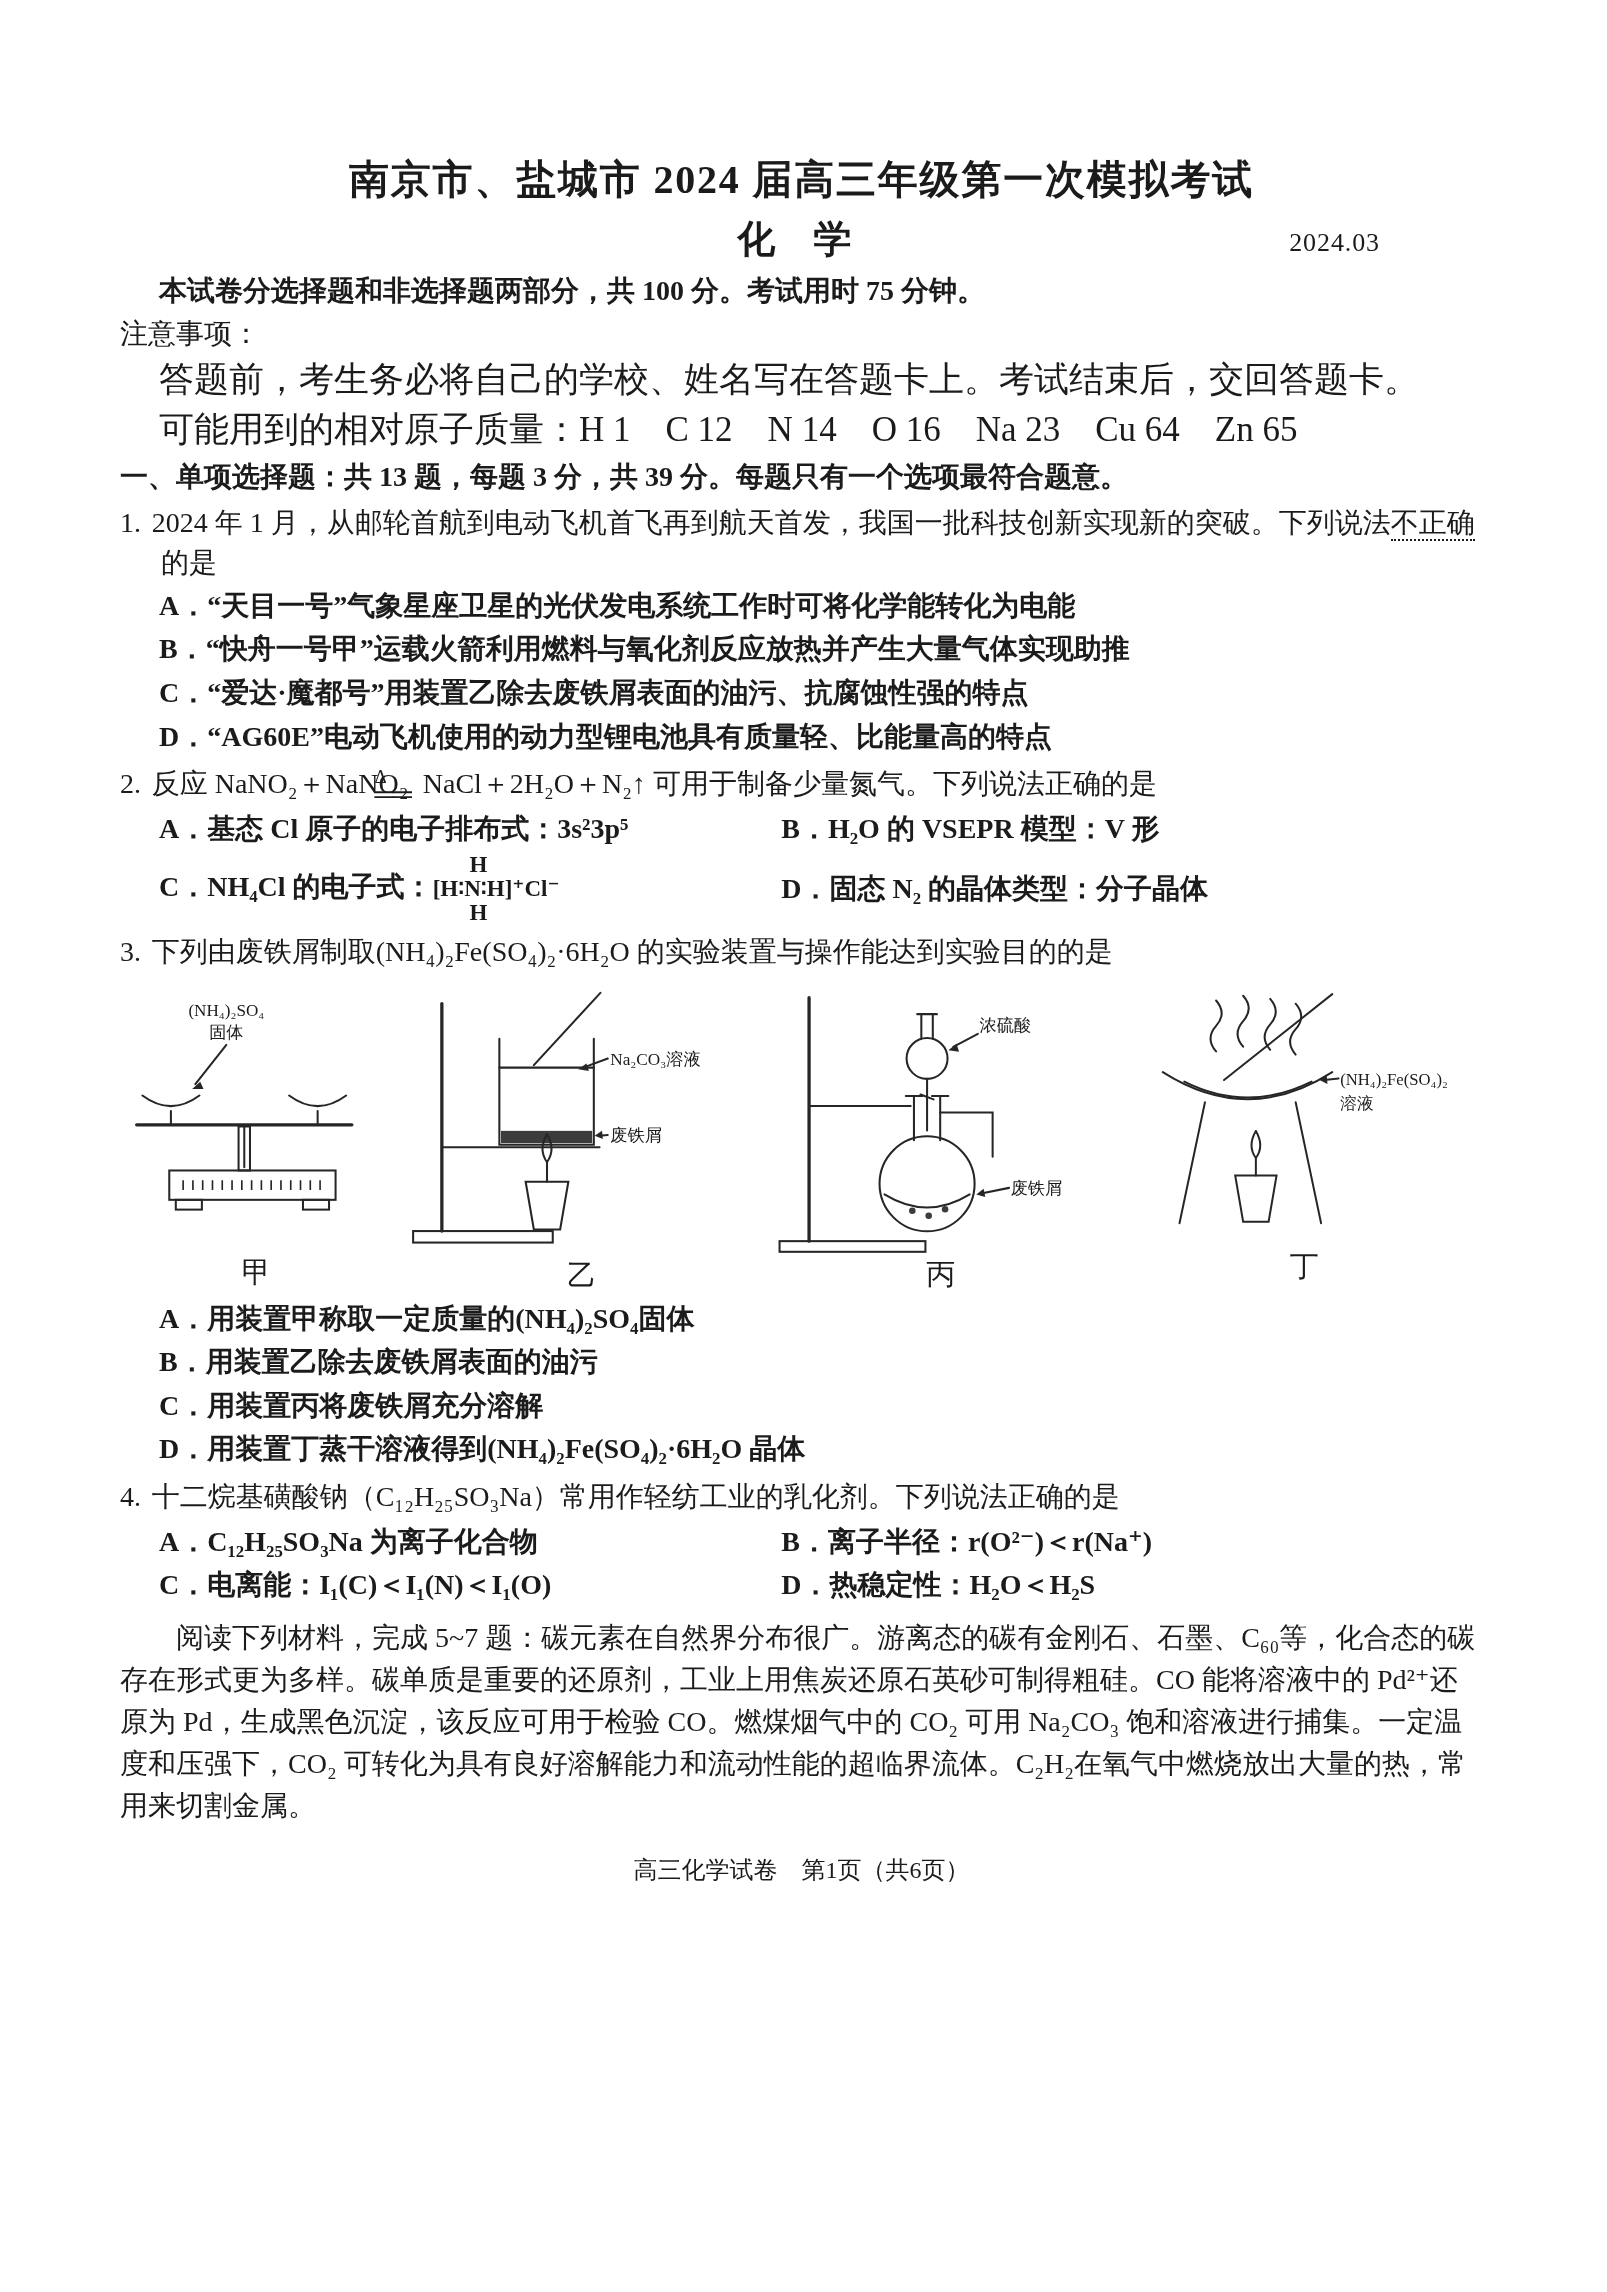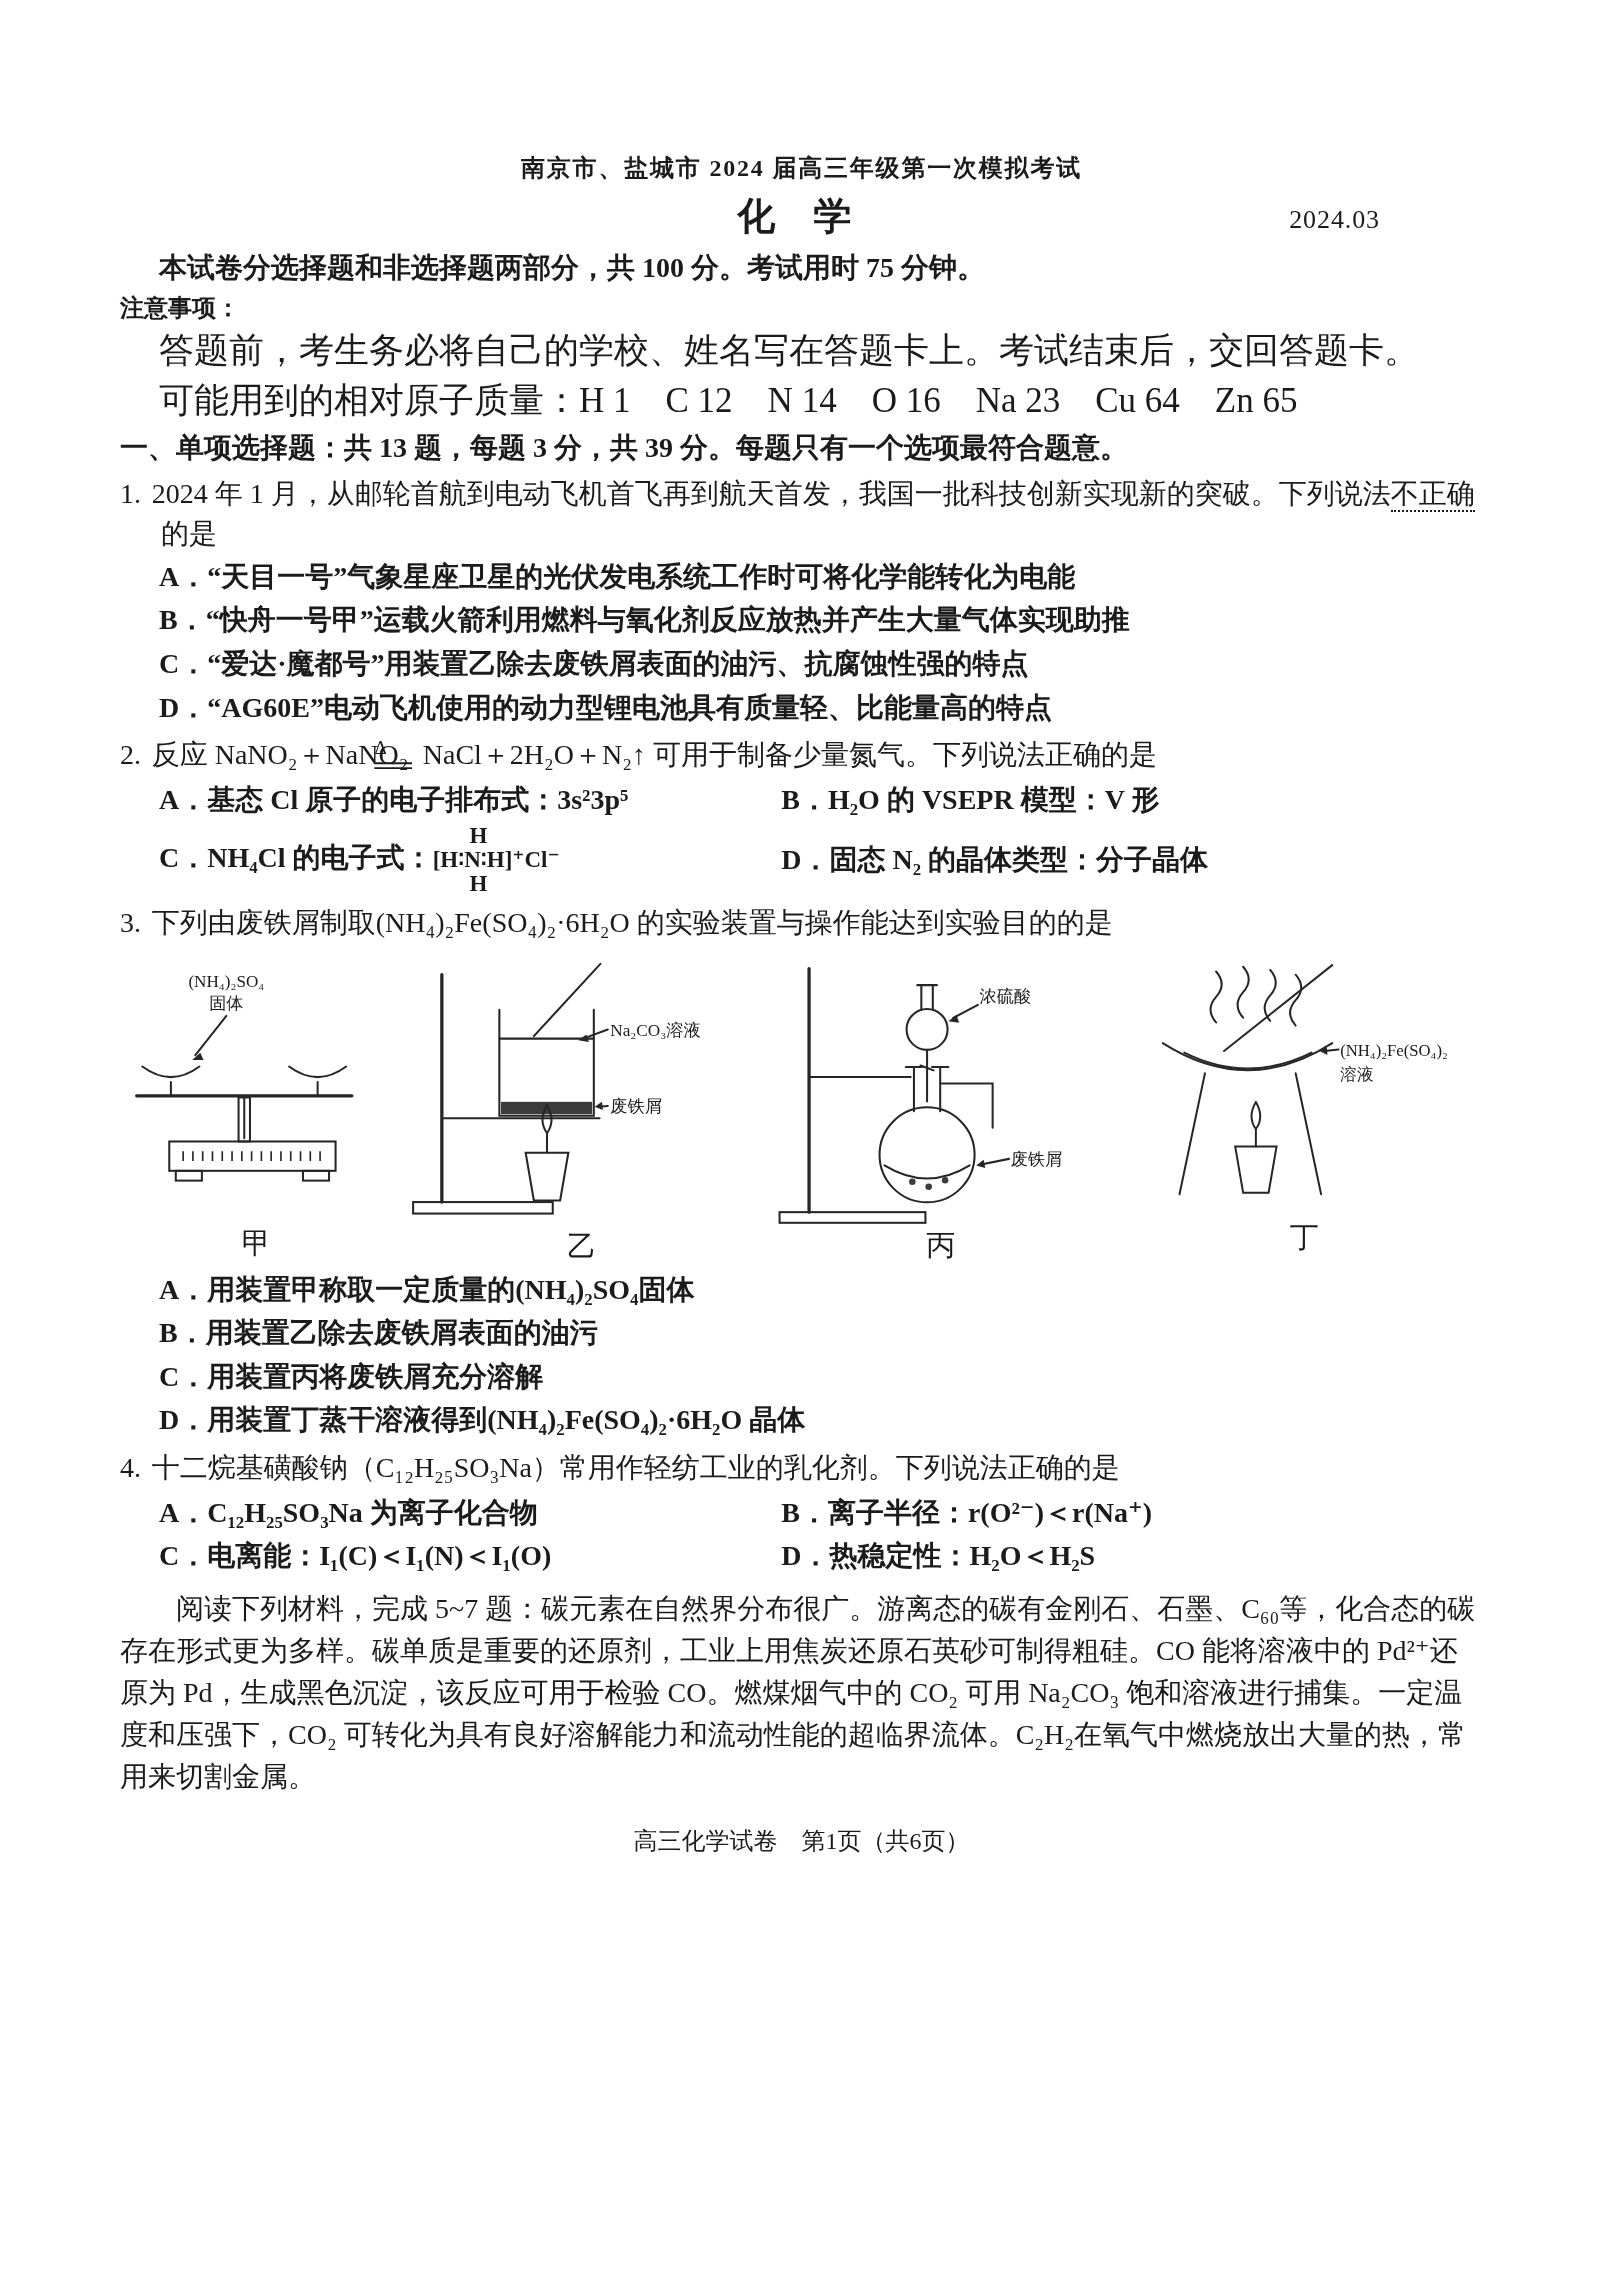--- a/index.html
+++ b/index.html
@@ -1,26 +1,26 @@
 <!DOCTYPE html>
 <html style="font-size:14.3px"><head>
 <meta charset="utf-8">
 <style>
   html,body { margin:0; padding:0; }
   body {
     width:1608px; height:2293px; background:#ffffff; overflow:hidden;
     font-family:"Liberation Serif","DejaVu Serif",serif; color:#1b1b1b;
   }
   .sheet { padding:152px 125px 0 120px; }
-  .title { text-align:center; font-size:24px; font-weight:bold; letter-spacing:1.8px; }
+  .title { text-align:center; font-size:40px; font-weight:bold; letter-spacing:1.8px; }
   .subject-row { position:relative; text-align:center; margin-top:7.2px; height:56px; }
   .subject { font-size:38px; font-weight:bold; letter-spacing:14.3px; }
   .date { position:absolute; right:103px; top:14.3px; font-size:26px; letter-spacing:0.9px; }
   .intro { font-size:28px; font-weight:bold; padding-left:39px; margin-top:1.8px; }
-  .notice-h { font-size:24px; font-weight:bold; margin-top:5.4px; }
+  .notice-h { font-size:28px; font-weight:normal; margin-top:5.4px; }
   .notice-line { font-size:35px; padding-left:39px; margin-top:2.7px; }
   .section-h { font-size:28px; font-weight:bold; margin-top:5.4px; }
   .q { font-size:28px; margin-top:7.2px; }
   .stem { padding-left:41px; text-indent:-41px; line-height:1.42; }
   .qnum { margin-right:10.7px; }
   .opts { padding-left:39px; line-height:1.45; margin-top:1.8px; }
   .opt { margin-top:3px;font-weight:bold; }
   .grid2 { display:grid; grid-template-columns:47% 53%; align-items:center; }
   .emph { border-bottom:2.7px dotted #1b1b1b; padding-bottom:0.9px; }
   .deq { display:inline-flex; flex-direction:column; align-items:center; vertical-align:middle; line-height:0.75; margin:0 7.2px; }

